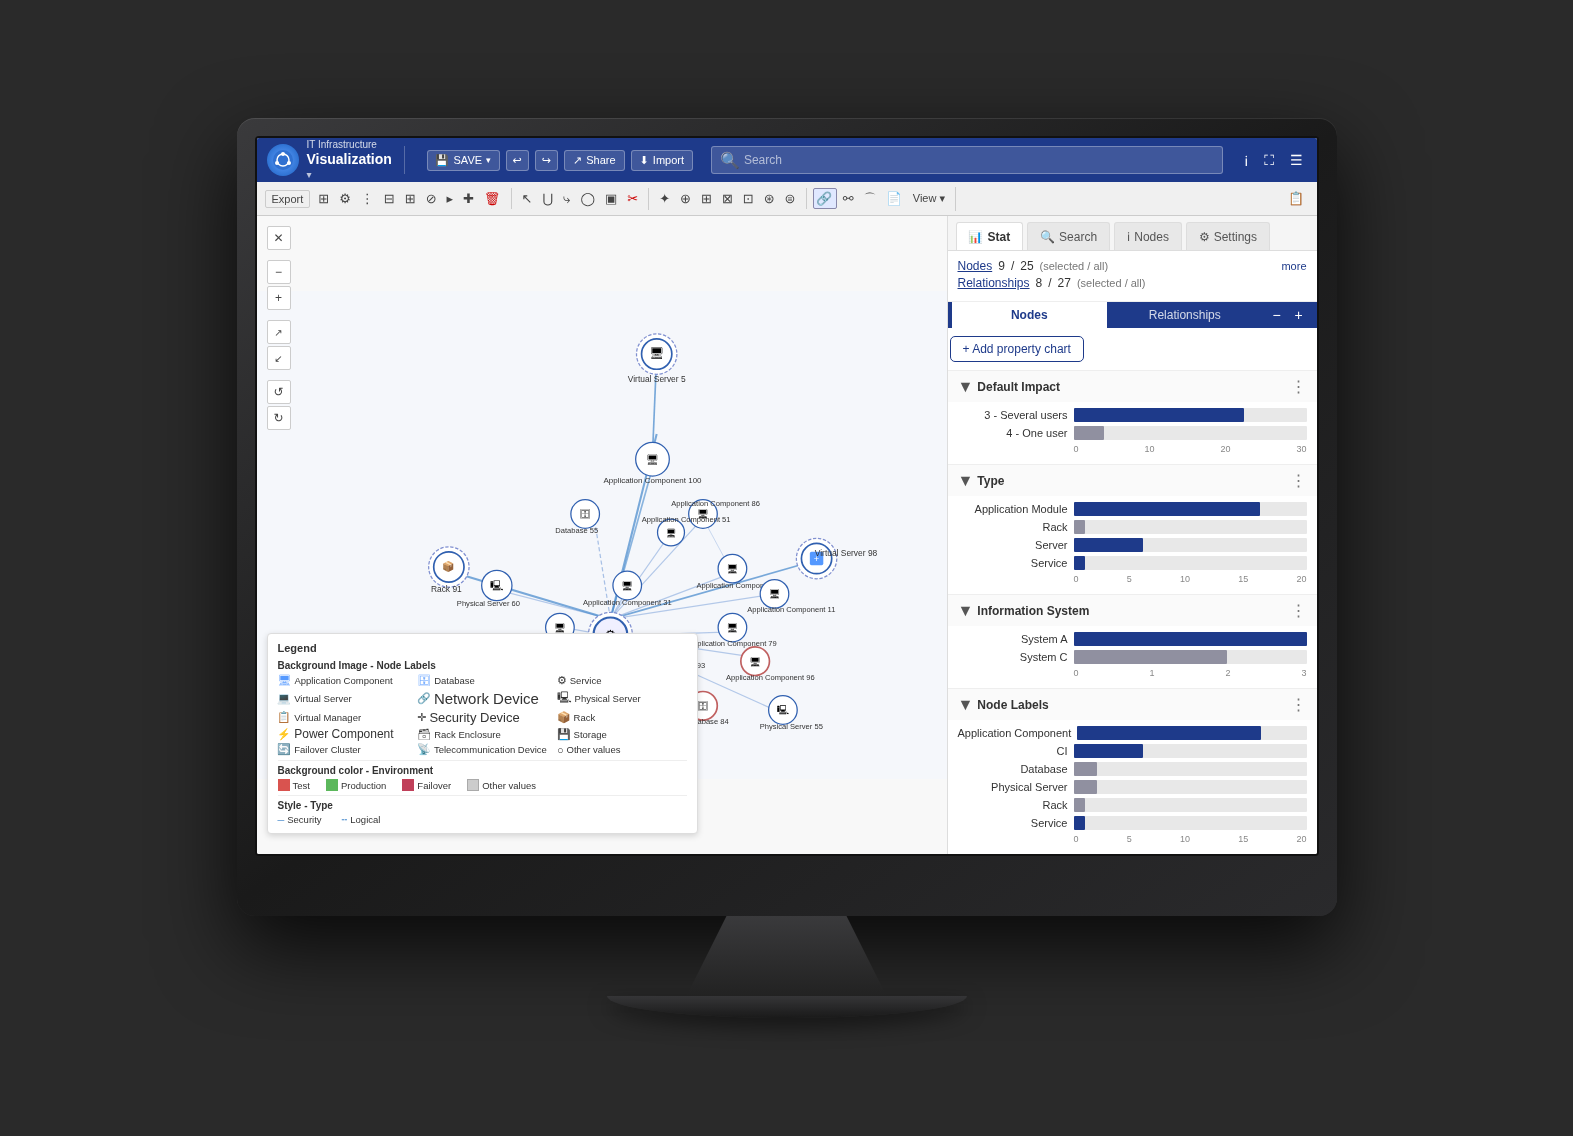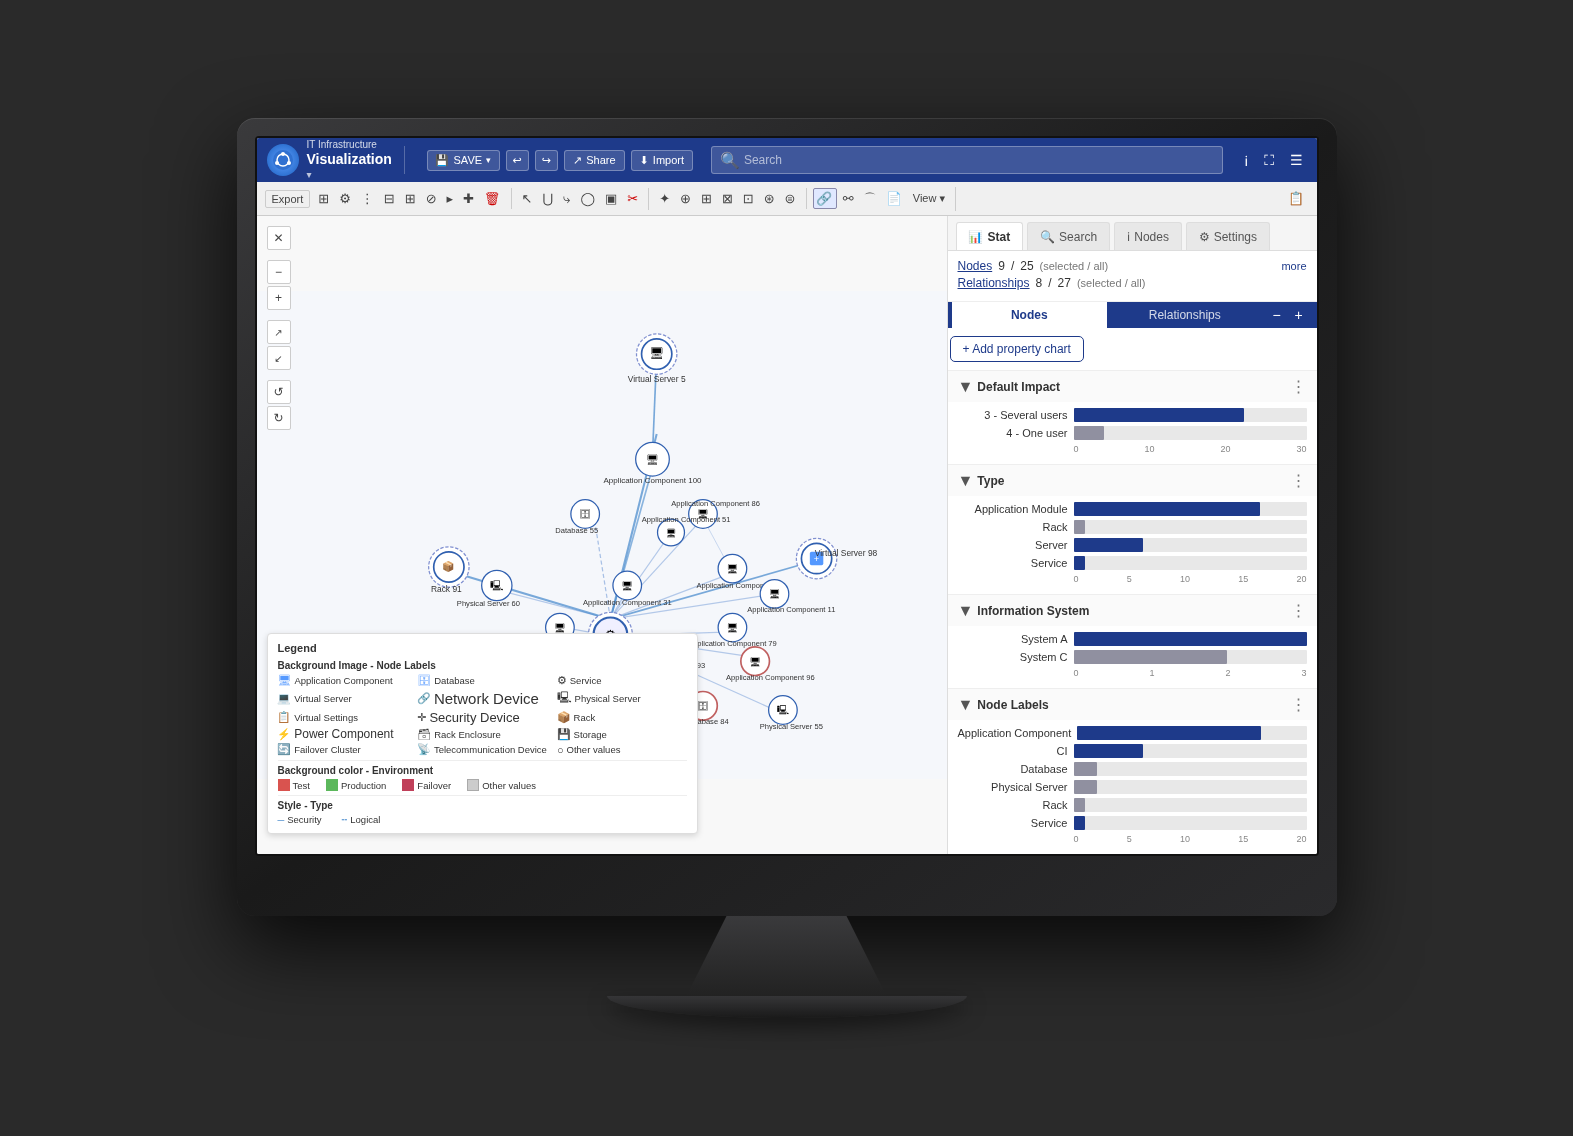--- a/index.html
+++ b/index.html
@@ -803,21 +803,21 @@
               <div class="legend-item">
                 <span style="font-size:11px">🔗</span>
                 <span style="font-size:15px">Network Device</span>
               </div>
               <div class="legend-item">
                 <span style="font-size:11px">🖳</span>
                 <span style="font-size:9.5px">Physical Server</span>
               </div>
               <div class="legend-item">
                 <span style="font-size:11px">📋</span>
-                <span style="font-size:9.5px">Virtual Settings</span>
+                <span style="font-size:9.5px">Virtual Manager</span>
               </div>
               <div class="legend-item">
                 <span style="font-size:11px">✛</span>
                 <span style="font-size:13px">Security Device</span>
               </div>
               <div class="legend-item">
                 <span style="font-size:11px">📦</span>
                 <span style="font-size:9.5px">Rack</span>
               </div>
               <div class="legend-item">

